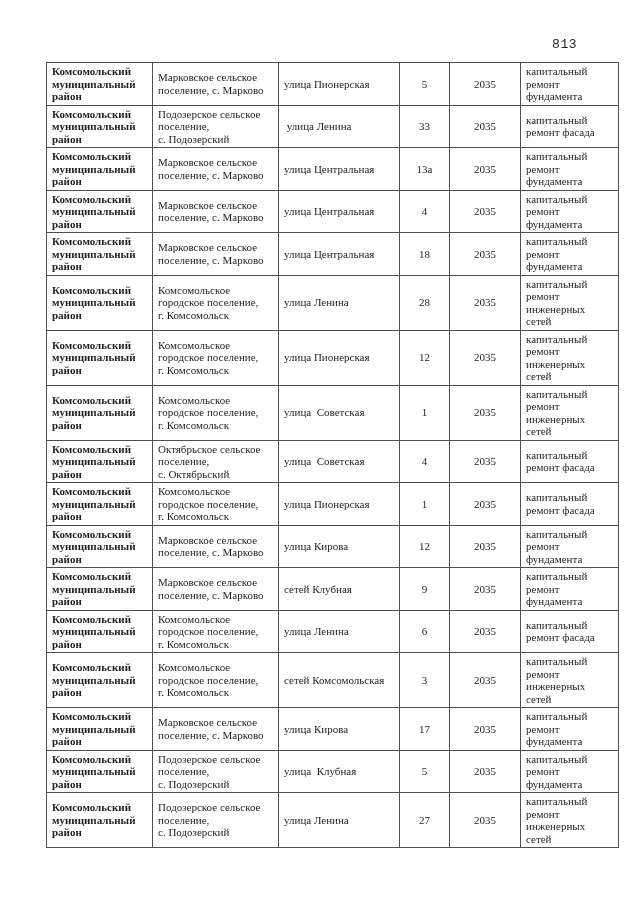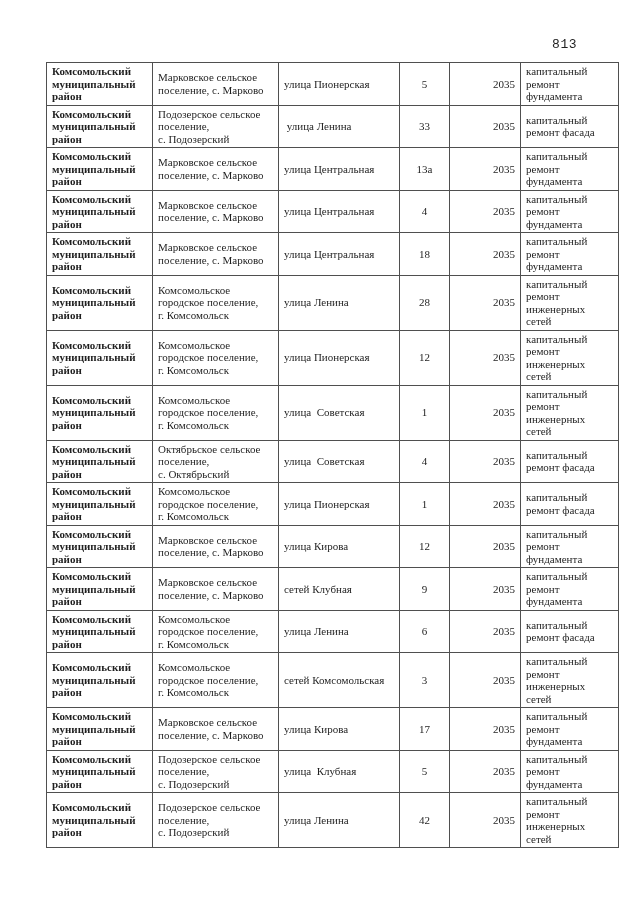--- a/index.html
+++ b/index.html
@@ -39,21 +39,21 @@
     line-height: 12.5px;
     vertical-align: middle;
     color: #1f1f1f;
     padding: 2px 5px;
     overflow: hidden;
   }
   td.td-district  { padding: 2px 5px; font-weight: bold; }
   td.td-settlement{ padding: 2px 4px; margin-left: 18px; }
   td.td-street    { padding: 2px 5px; white-space: pre-wrap; }
   td.td-house     { text-align: center; padding: 2px 1px; }
-  td.td-year      { text-align: right; padding: 2px 1px; }
+  td.td-year      { text-align: center; padding: 2px 1px; }
   td.td-work      { padding: 2px 2px 2px 9px; }
   col.c-district  { width: 106px; }
   col.c-settlement{ width: 126px; }
   col.c-street    { width: 121px; }
   col.c-house     { width: 50px;  }
   col.c-year      { width: 71px;  }
   col.c-work      { width: 98px;  }
 </style>
 </head>
 <body>
@@ -196,19 +196,19 @@
           <td class="td-settlement">Подозерское сельское поселение, с.&nbsp;Подозерский</td>
           <td class="td-street">улица  Клубная</td>
           <td class="td-house">5</td>
           <td class="td-year">2035</td>
           <td class="td-work">капитальный ремонт фундамента</td>
         </tr>
         <tr>
           <td class="td-district">Комсомольский муниципальный район</td>
           <td class="td-settlement">Подозерское сельское поселение, с.&nbsp;Подозерский</td>
           <td class="td-street">улица Ленина</td>
-          <td class="td-house">42</td>
+          <td class="td-house">27</td>
           <td class="td-year">2035</td>
           <td class="td-work">капитальный ремонт инженерных сетей</td>
         </tr>
       </tbody>
   </table>
 </div>
 
 </body></html>

